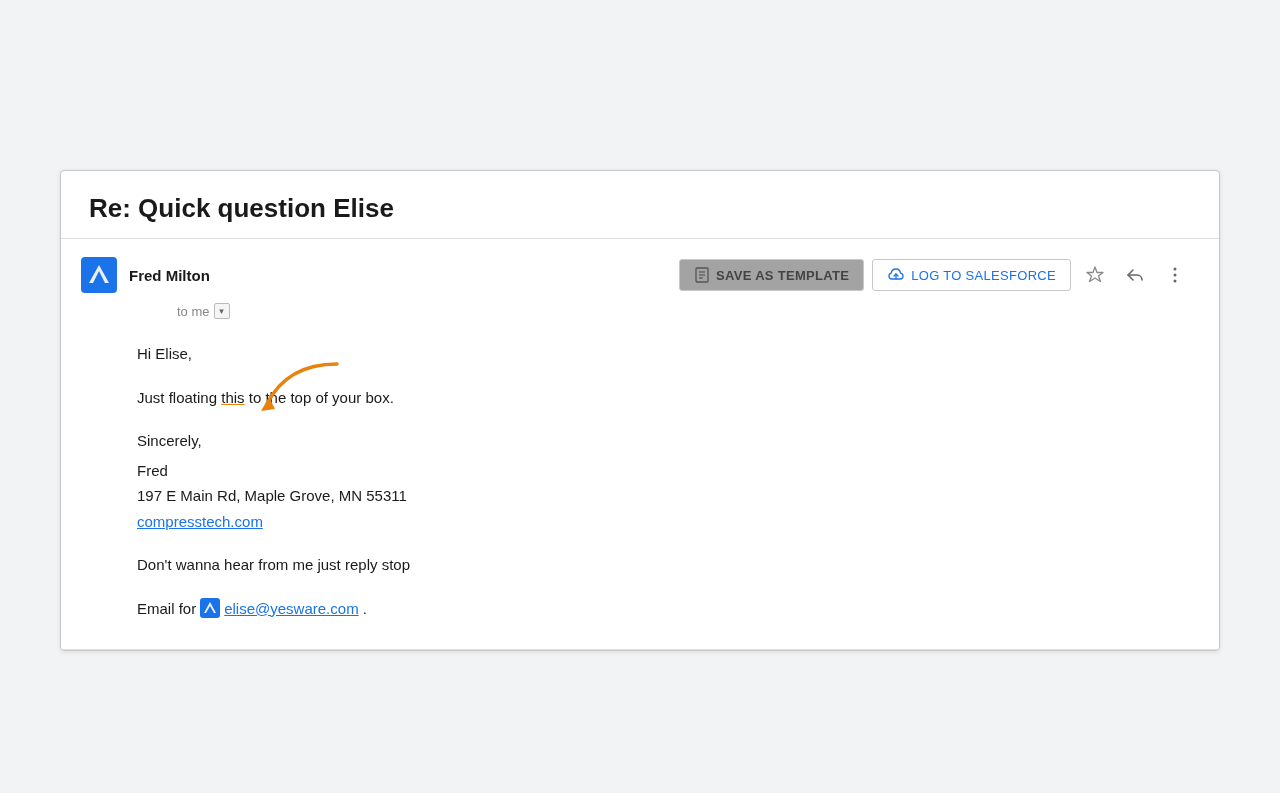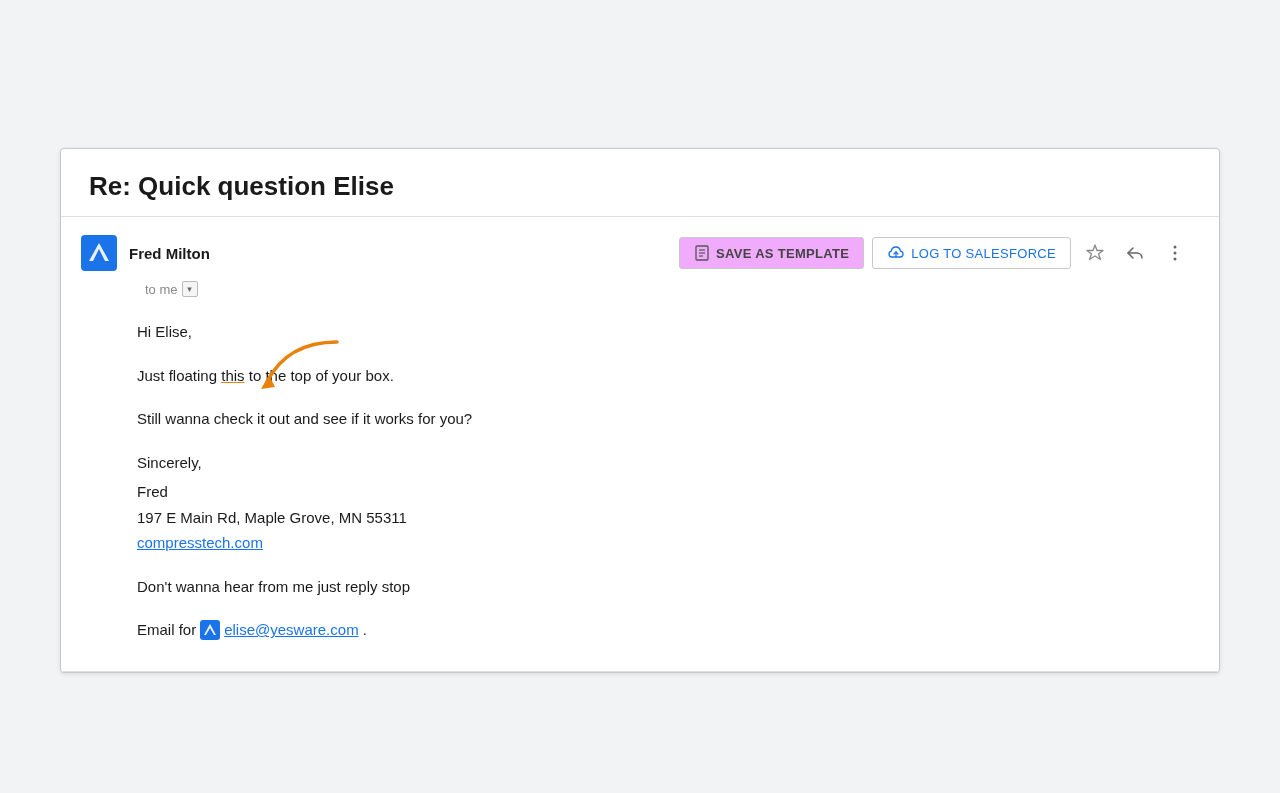--- a/index.html
+++ b/index.html
@@ -50,21 +50,21 @@
       align-items: center;
       gap: 8px;
       margin-left: auto;
     }
 
     .btn-save-template {
       display: flex;
       align-items: center;
       gap: 6px;
       border: 1px solid #c8c8c8;
-      background: #f0abfc;
+      background: #a3a3a3;
       border-radius: 3px;
       padding: 7px 14px;
       font-size: 13px;
       font-weight: 600;
       color: #444;
       cursor: pointer;
       letter-spacing: 0.3px;
     }
 
     .btn-log-salesforce {
@@ -88,21 +88,21 @@
       cursor: pointer;
       color: #666;
       padding: 4px 6px;
       font-size: 18px;
       display: flex;
       align-items: center;
       justify-content: center;
     }
 
     .to-me-row {
-      padding: 0px 28px 12px 84px;
+      padding: 0px 28px 12px 116px;
       color: #888;
       font-size: 13px;
       display: flex;
       align-items: center;
       gap: 4px;
     }
 
     .dropdown-arrow {
       display: inline-block;
       width: 16px;
@@ -268,23 +268,20 @@
 
       <p class="paragraph-gap">
         <span>Hi Elise,</span>
       </p>
     </div>
 
     <p class="paragraph-gap">
       <span>Just floating </span><span class="link-underline-orange">this</span><span> to the top of your box.</span>
     </p>
 
-    <p class="paragraph-gap">
-      <span>Still wanna check it out and see if it works for you?</span>
-    </p>
 
     <p style="margin-bottom: 4px;">
       <span>Sincerely,</span>
     </p>
 
     <div style="margin-bottom: 18px;">
       <div>Fred</div>
       <div>197 E Main Rd, Maple Grove, MN 55311</div>
       <a class="link-blue">compresstech.com</a>
     </div>

